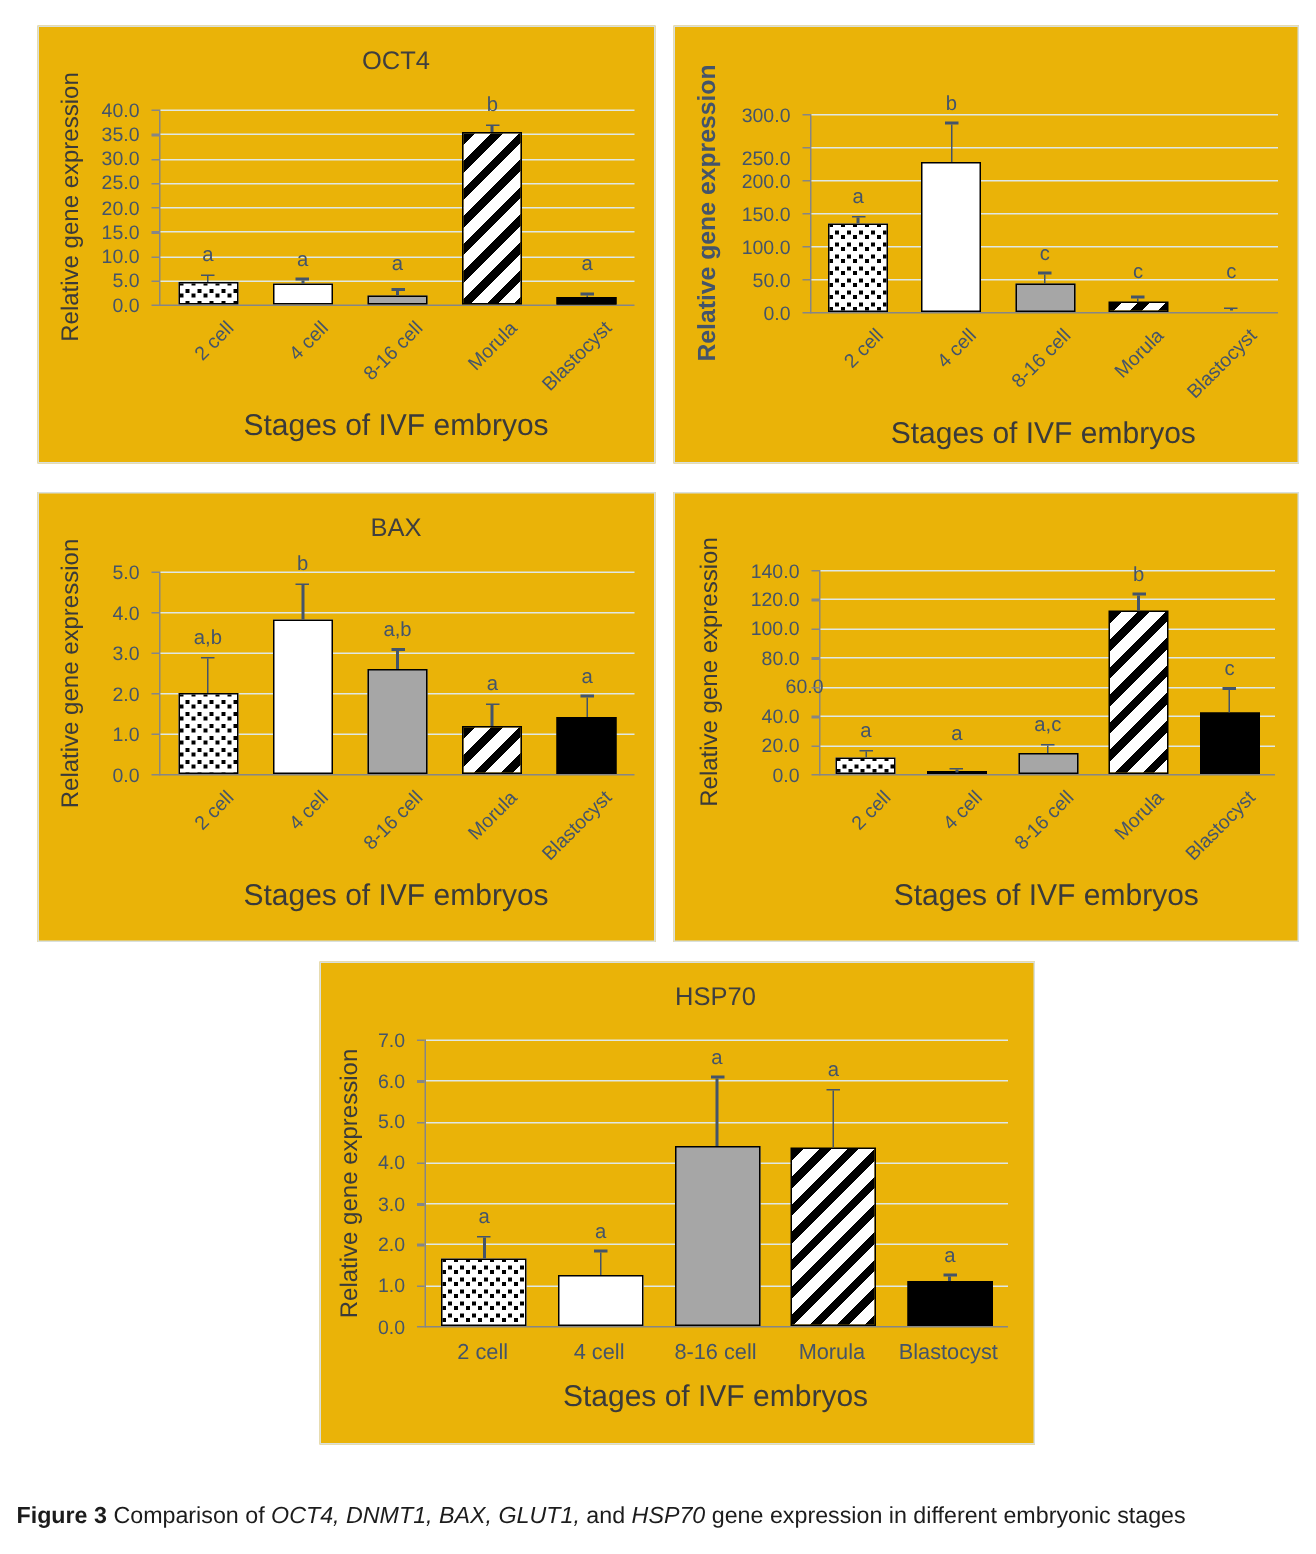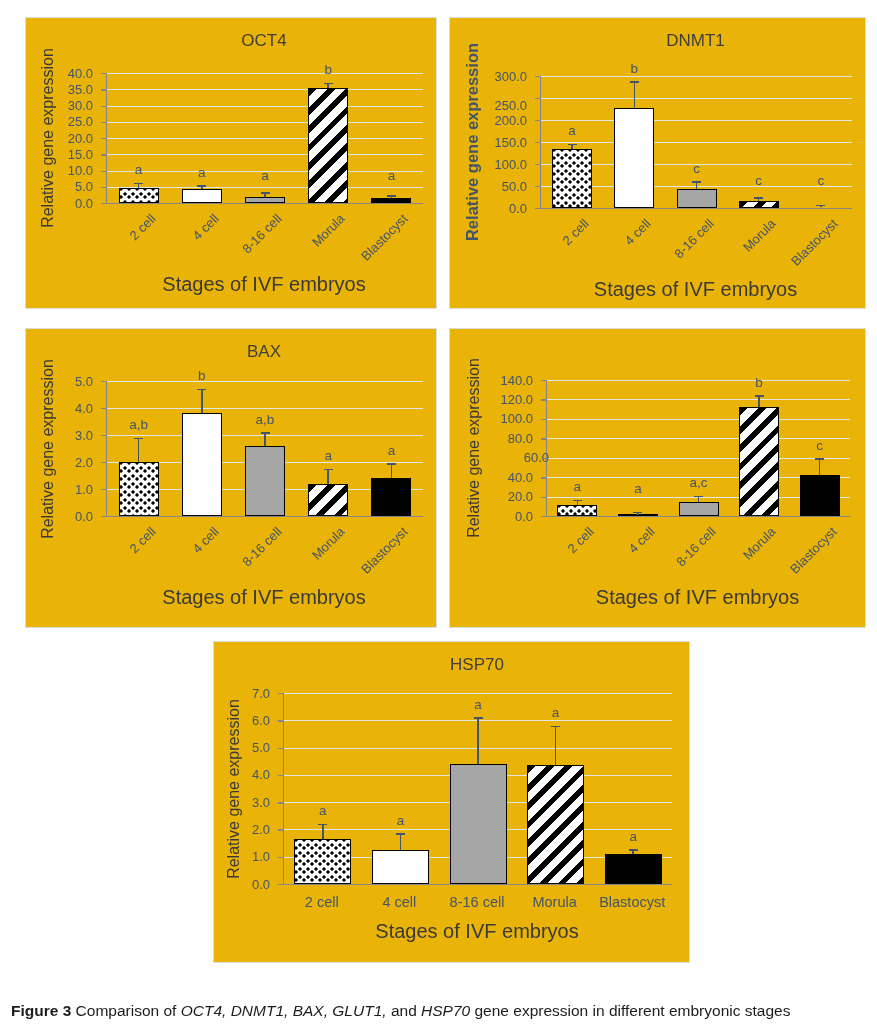--- a/index.html
+++ b/index.html
@@ -84,21 +84,20 @@
       <div class="ytick-label" style="left: 0px; width: 67px; top: 177.5px;">0.0</div>
       <div class="ytick-mark" style="left: 75px; width: 5px; top: 185px;"></div>
       <span class="xlabel-rot" style="left: -78.4px; top: 193px;">2 cell</span>
       <span class="xlabel-rot" style="left: -15.2px; top: 193px;">4 cell</span>
       <span class="xlabel-rot" style="left: 48px; top: 193px;">8-16 cell</span>
       <span class="xlabel-rot" style="left: 111.2px; top: 193px;">Morula</span>
       <span class="xlabel-rot" style="left: 174.4px; top: 193px;">Blastocyst</span>
       <span class="x-title" style="left: 238px; top: 255px;">Stages of IVF embryos</span>
     </div>
     <div class="panel" style="left: 449px; top: 17px; width: 417px; height: 292px;">
-      <div class="chart-title" style="left: 90px; width: 311px; top: 13px;">DNMT1</div>
       <div class="y-title emph" style="left: 22px; top: 124px;">Relative gene expression</div>
       <div class="plot" style="left: 90px; top: 58px; width: 311px; height: 132px;">
         <div class="gridline" style="top: 0px;"></div>
         <div class="gridline" style="top: 22px;"></div>
         <div class="gridline" style="top: 44px;"></div>
         <div class="gridline" style="top: 66px;"></div>
         <div class="gridline" style="top: 88px;"></div>
         <div class="gridline" style="top: 110px;"></div>
         <div class="bar fill-dotted" style="left: 11.1px; bottom: 0px; width: 40px; height: 59.4px;"></div>
         <div class="whisker" style="left: 30.35px; bottom: 59.4px; height: 3.52px;"></div>

